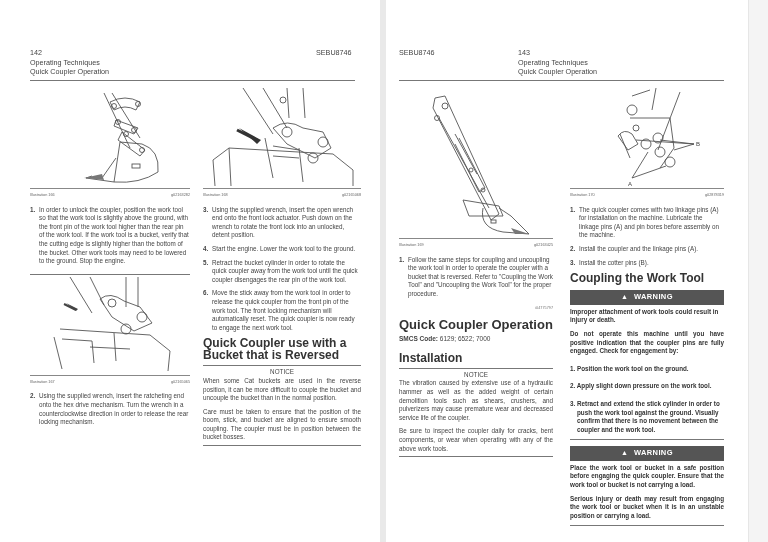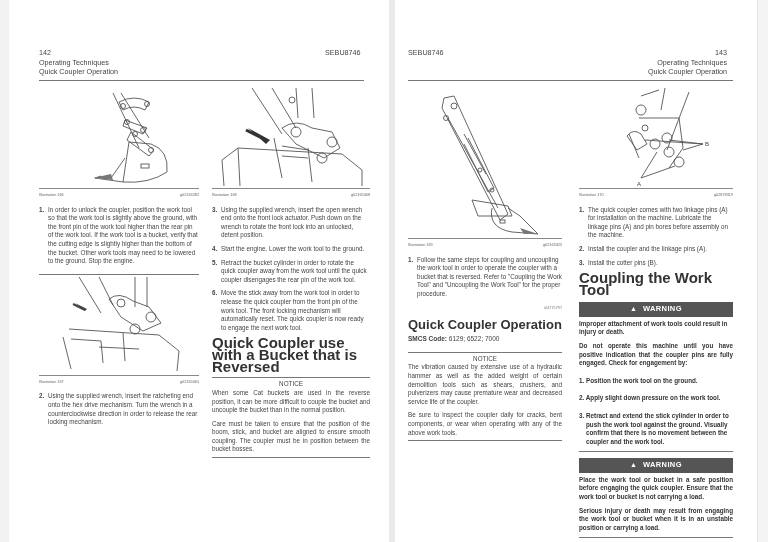--- a/index.html
+++ b/index.html
@@ -3,44 +3,44 @@
 <meta charset="utf-8">
 <style>
   * { box-sizing: border-box; margin: 0; padding: 0; }
   body {
     width: 768px; height: 542px; overflow: hidden;
     background: #f2f2f2;
     font-family: "Liberation Sans", sans-serif;
     color: #333;
     position: relative;
   }
-  .spread { position: absolute; left: 9px; top: 0; width: 705px; height: 542px; }
+  .spread { position: absolute; left: 0; top: 0; width: 705px; height: 542px; }
   .page {
     position: absolute; top: 0; height: 542px; background: #fff;
   }
   .page.left { left: 0; width: 380px; }
   .page.right { left: 386px; width: 362px; }
   .gutter { position: absolute; left: 380px; top: 0; width: 6px; height: 542px; background: #e9e9e9; }
   .edge { position: absolute; left: 748px; top: 0; width: 20px; height: 542px; background: #f4f4f4; border-left: 1px solid #e6e6e6; }
 
   .hdr { position: absolute; top: 48px; font-size: 7.2px; line-height: 9.5px; color: #444; }
   .hdr.pnum-left { left: 30px; }
   .hdr.code-left { left: 316px; }
   .hdr.code-right { left: 13px; }
-  .hdr.right-block { right: 30px; text-align: right; width: 200px; }
+  .hdr.right-block { right: 30px; width: 200px; }
   .hdr-rule { position: absolute; top: 80px; height: 1px; background: #777; }
 
   .col { position: absolute; font-size: 6.3px; line-height: 8.6px; color: #444; }
   .fig { position: relative; }
   .fig svg { display: block; }
   .cap { display: flex; justify-content: space-between; font-size: 3.8px; color: #666; border-top: 1px solid #888; padding-top: 2px; margin-bottom: 6px; }
   .step { display: flex; margin-bottom: 5px; }
   .step .n { font-weight: bold; width: 9px; flex: 0 0 9px; }
   .step .t { flex: 1; }
-  h2.sec { font-size: 15px; line-height: 12px; font-weight: bold; color: #333; margin: 1px 0 4px; }
+  h2.sec { font-size: 12px; line-height: 12px; font-weight: bold; color: #333; margin: 1px 0 4px; }
   h2.big { font-size: 13px; line-height: 14px; font-weight: bold; color: #333; margin-top: 6px; }
   .sub { font-size: 12px; line-height: 13px; color: #444; }
   .smcs { font-size: 6.5px; margin: 3px 0 8px; }
   .smcs b { font-weight: bold; }
   .rule { border-top: 1px solid #777; margin: 3px 0 2px; }
   .notice-title { text-align: center; font-size: 6.3px; }
   .justify { text-align: justify; }
   .gid { text-align: right; font-size: 3.8px; color: #777; margin: 4px 0 2px; }
   .warn { background: #555; color: #fff; text-align: center; font-weight: bold; font-size: 7.5px; padding: 3px 0; margin: 6px 0 3px; letter-spacing: .4px; }
   .warn .tri { font-size: 7px; margin-right: 3px; }
@@ -220,20 +220,21 @@
       <div class="step">
         <span class="n">1.</span>
         <span class="t">Follow the same steps for coupling and uncoupling the work tool in order to operate the coupler with a bucket that is reversed. Refer to "Coupling the Work Tool" and "Uncoupling the Work Tool" for the proper procedure.</span>
       </div>
       <div class="gid">i04775797</div>
       <h2 class="big">Quick Coupler Operation</h2>
       <div class="smcs">
         <b>SMCS Code:</b>
         <span>6129; 6522; 7000</span>
       </div>
+      <h2 class="sec">Installation</h2>
       <div class="rule"></div>
       <div class="notice-title">NOTICE</div>
       <p class="justify" style="margin-bottom:5px;">The vibration caused by extensive use of a hydraulic hammer as well as the added weight of certain demolition tools such as shears, crushers, and pulverizers may cause premature wear and decreased service life of the coupler.</p>
       <p class="justify">Be sure to inspect the coupler daily for cracks, bent components, or wear when operating with any of the above work tools.</p>
       <div class="rule"></div>
     </div>
 
     <div class="col" style="left:184px;top:88px;width:154px;">
       <div class="fig">
         <svg width="154" height="100" viewBox="0 0 154 100">

